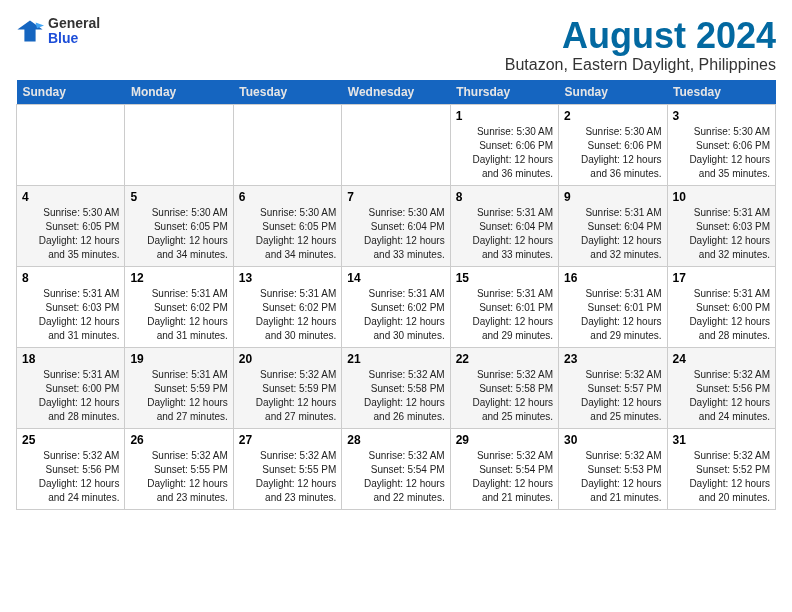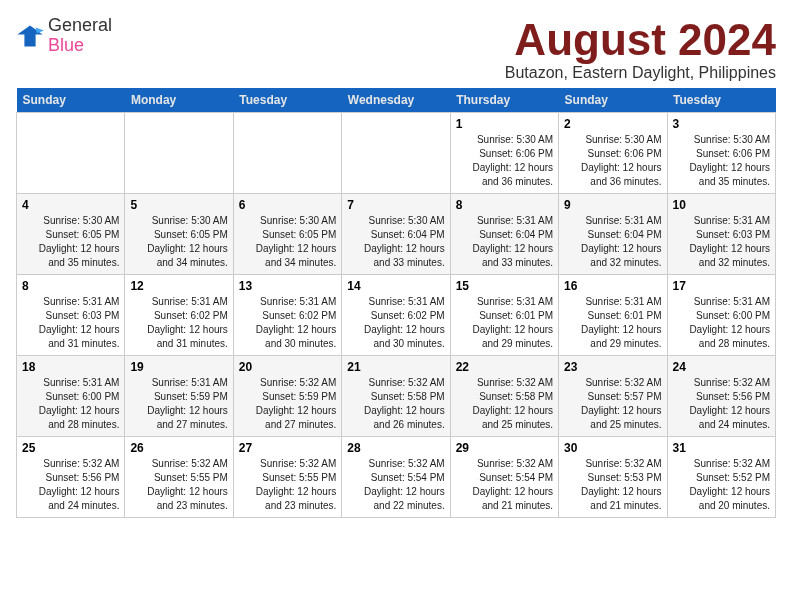--- a/index.html
+++ b/index.html
@@ -15,35 +15,35 @@
       justify-content: space-between;
       align-items: flex-start;
       margin-bottom: 6px;
     }
     .logo {
       display: flex;
       align-items: center;
       gap: 4px;
     }
     .logo-text {
-      font-size: 18px;
-      font-weight: normal;
+      font-size: 14px;
+      font-weight: bold;
       color: #333;
       line-height: 1.1;
     }
-    .logo-text .blue { color: #ec4899; text-align: center; }
+    .logo-text .blue { color: #1d4ed8; text-align: center; }
     .logo-bird {
       width: 28px;
       height: 28px;
     }
     .title-area { text-align: right; }
     .main-title {
-      font-size: 44px;
+      font-size: 36px;
       font-weight: bold;
-      color: #7f1d1d;
+      color: #0369a1;
       line-height: 1.1;
     }
     .subtitle {
       font-size: 16px;
       color: #333;
     }
     table {
       width: 100%;
       border-collapse: collapse;
       font-size: 11px;

